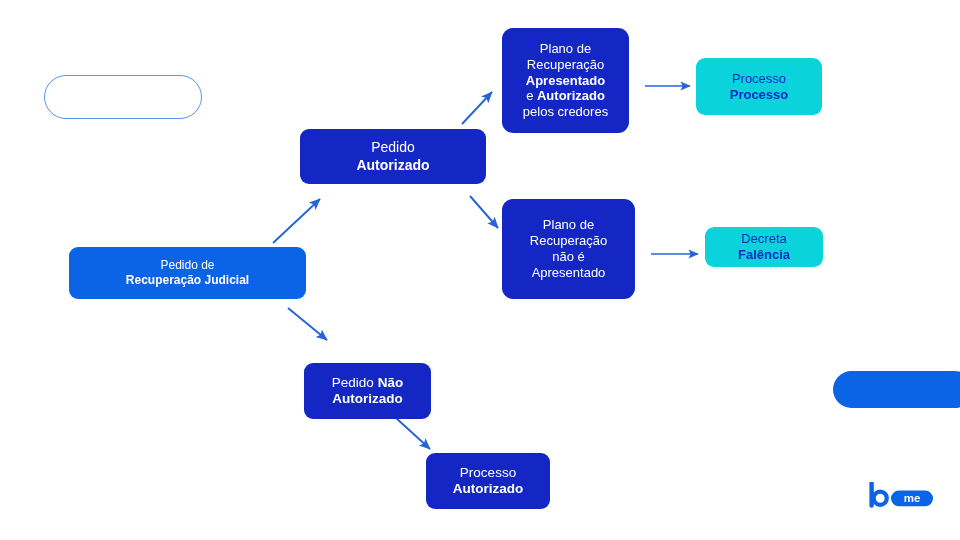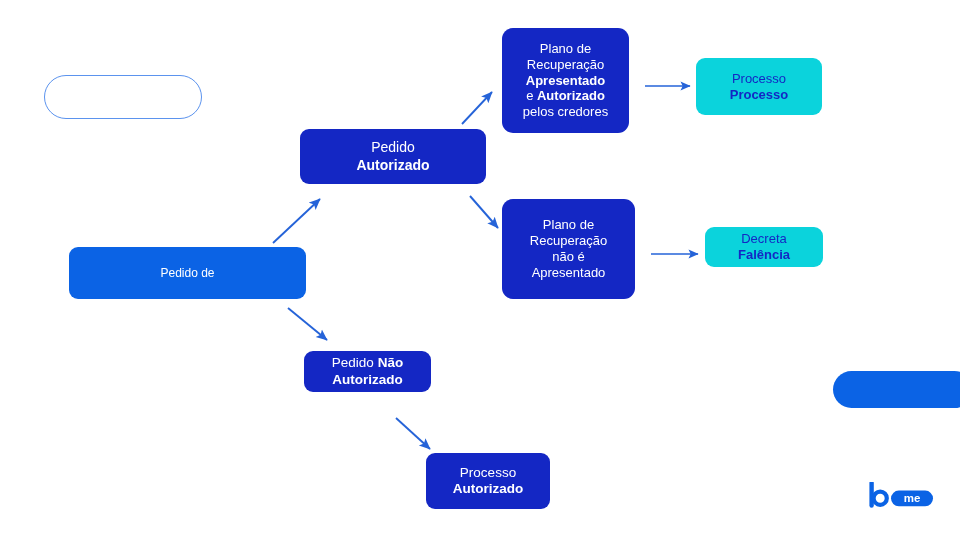--- a/index.html
+++ b/index.html
@@ -51,21 +51,21 @@
     color: #1427c4;
   }
 
   
   #node-start      { left: 69px;  top: 247px; width: 237px; height: 52px; font-size: 12px; border-radius: 9px; }
   #node-authorized { left: 300px; top: 129px; width: 186px; height: 55px; font-size: 14px;   border-radius: 9px; }
   #node-plan-ok    { left: 502px; top: 28px;  width: 127px; height: 105px; font-size: 13px;  border-radius: 11px; }
   #node-plan-no    { left: 502px; top: 199px; width: 133px; height: 100px; font-size: 13px;  border-radius: 11px; }
   #node-executed   { left: 696px; top: 58px;  width: 126px; height: 57px;  font-size: 13px;  border-radius: 9px; }
   #node-falencia   { left: 705px; top: 227px; width: 118px; height: 40px;  font-size: 13px;  border-radius: 9px; }
-  #node-not-auth   { left: 304px; top: 351px; width: 127px; height: 41px;  font-size: 13.5px; border-radius: 9px; }
+  #node-not-auth   { left: 304px; top: 363px; width: 127px; height: 56px;  font-size: 13.5px; border-radius: 9px; }
   #node-archived   { left: 426px; top: 453px; width: 124px; height: 56px;  font-size: 13.5px; border-radius: 9px; }
 
   
   #deco-pill-outline {
     position: absolute;
     left: 44px; top: 75px;
     width: 158px; height: 44px;
     box-sizing: border-box;
     border: 1.6px solid #5b93ee;
     border-radius: 22px;
@@ -107,21 +107,21 @@
   <g stroke="#2563d8" stroke-width="1.7" fill="none" marker-end="url(#ah)">
     <line x1="645" y1="86" x2="690" y2="86"></line>
     <line x1="651" y1="254" x2="698" y2="254"></line>
   </g>
 </svg>
 
 <div id="deco-pill-outline"></div>
 <div id="deco-pill-solid"></div>
 
 <div class="node n-bright" id="node-start">
-  <span class="txt"><span>Pedido de</span><br></span>
+  <span class="txt"><span>Pedido de</span><br><b>Recuperação Judicial</b></span>
 </div>
 
 <div class="node n-deep" id="node-authorized">
   <span class="txt"><span>Pedido</span><br><b>Autorizado</b></span>
 </div>
 
 <div class="node n-deep" id="node-plan-ok">
   <span class="txt"><span>Plano de</span><br><span>Recuperação</span><br><b>Apresentado</b><br><span>e </span><b>Autorizado</b><br><span>pelos credores</span></span>
 </div>
 

